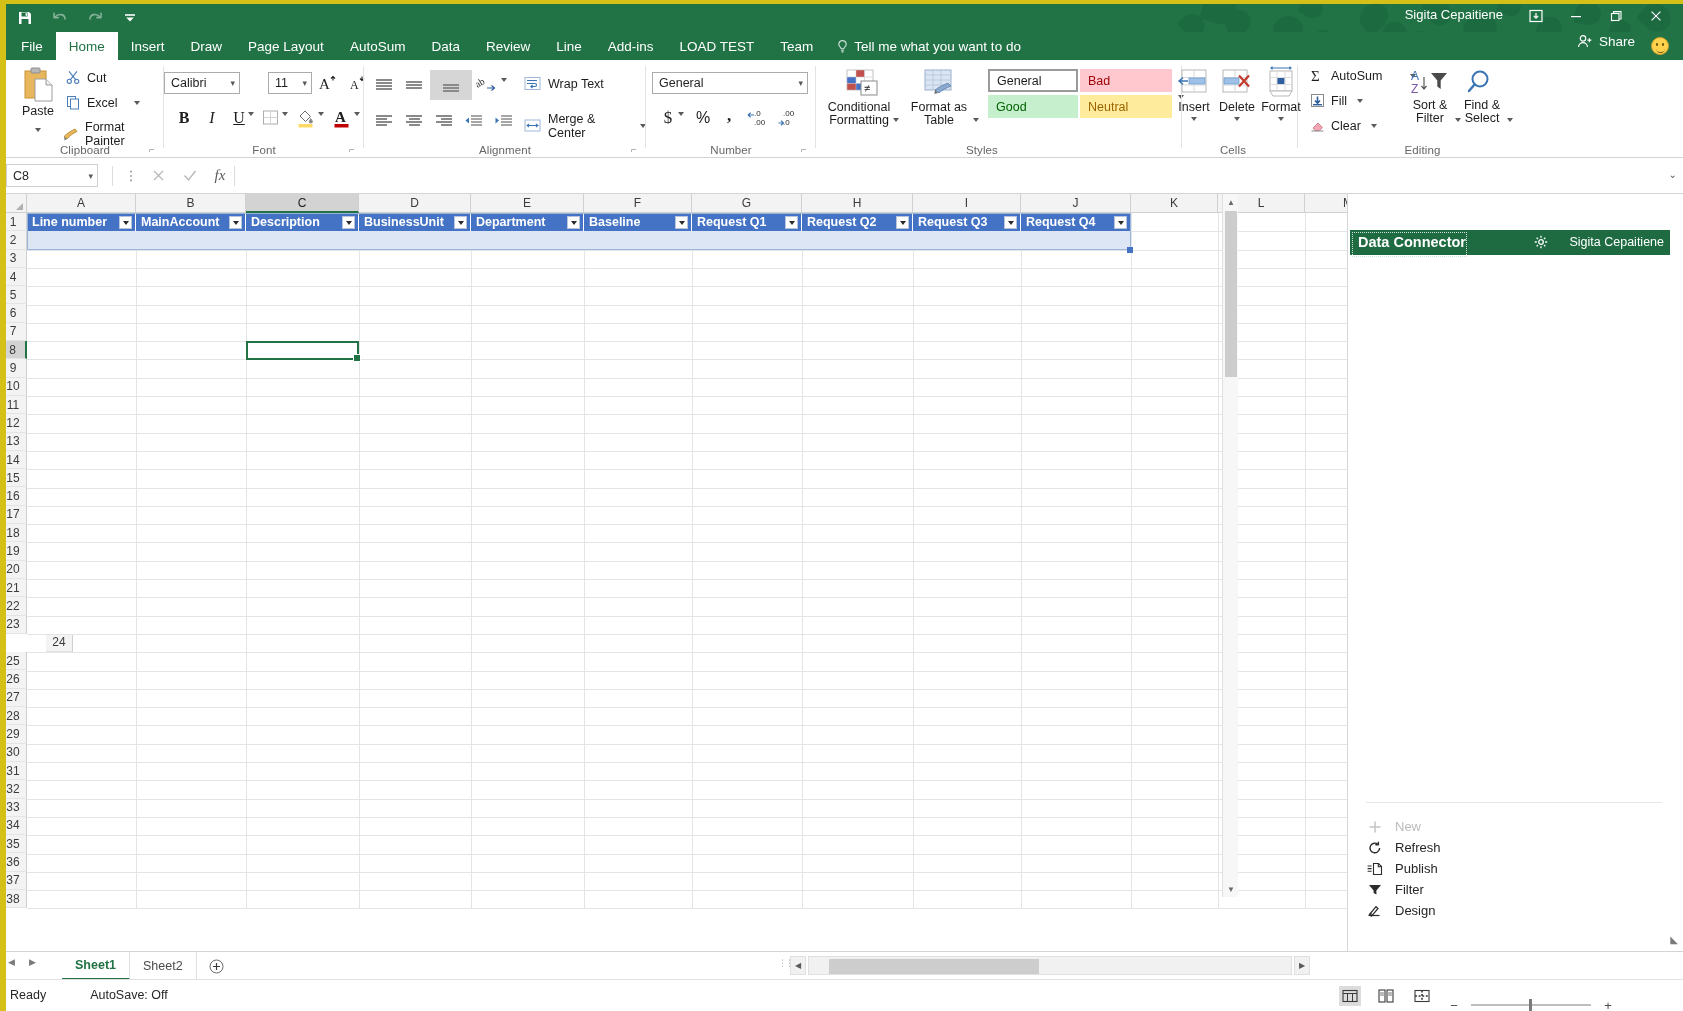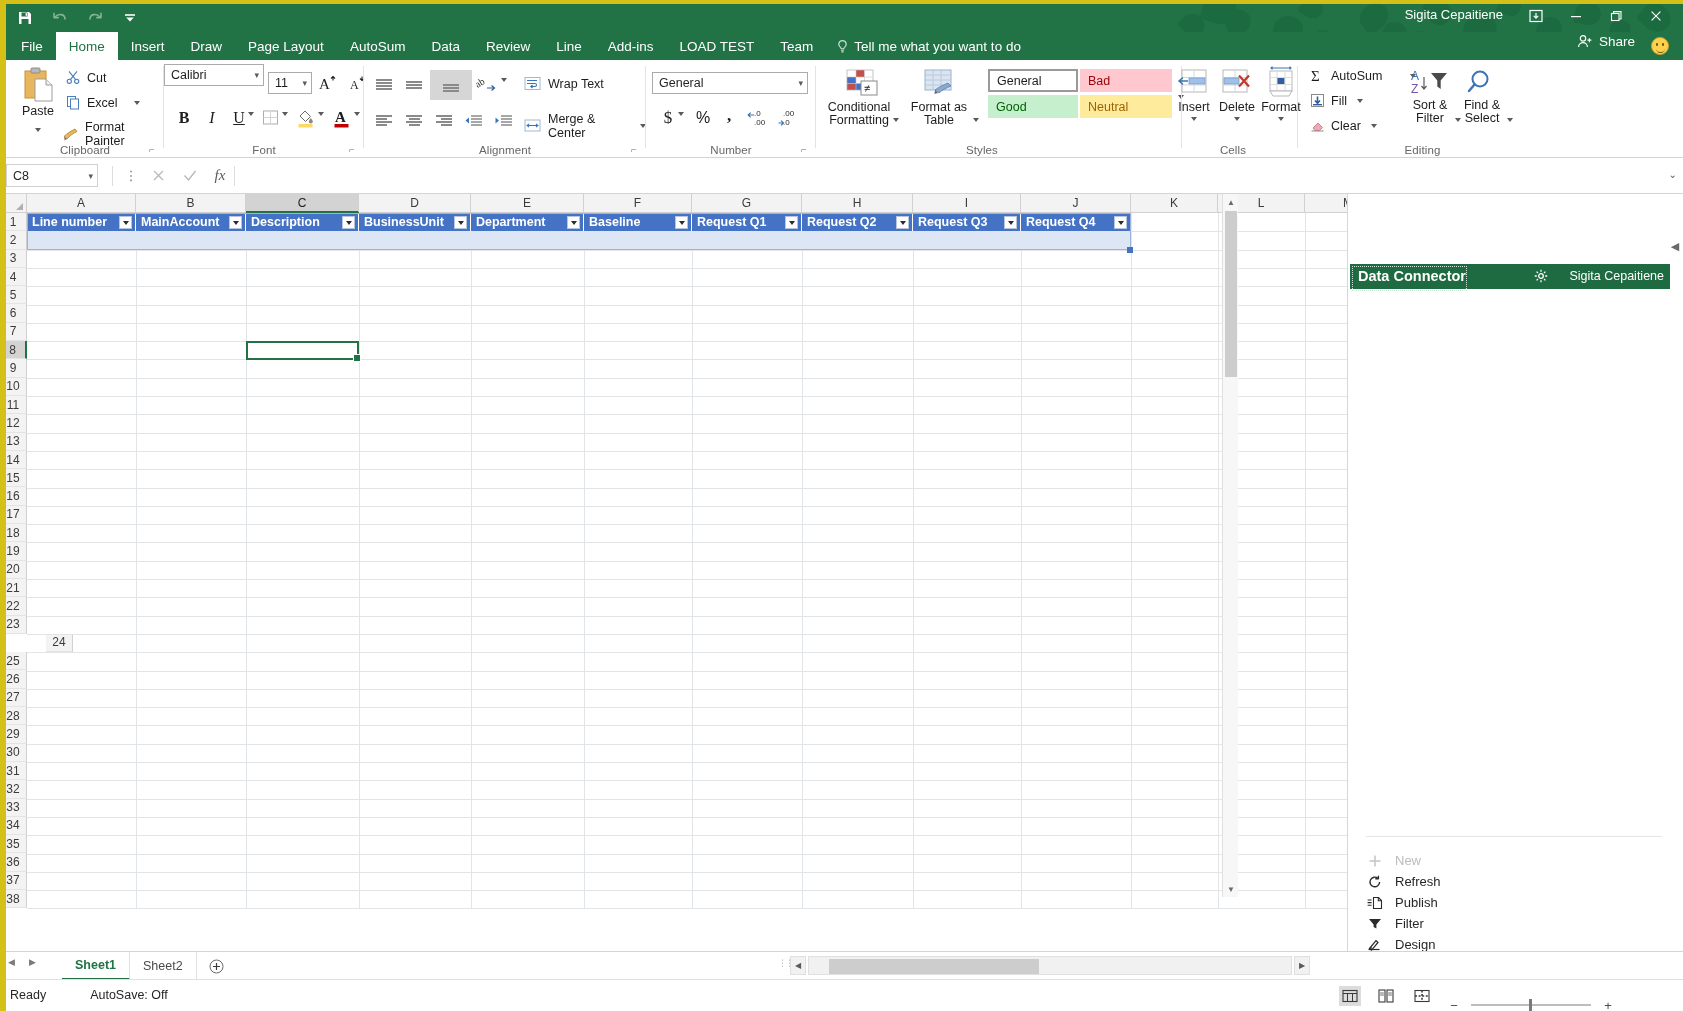--- a/index.html
+++ b/index.html
@@ -168,21 +168,21 @@
     position:absolute; right:0; top:194px; width:336px; height:757px;
     background:#ffffff; border-left:1px solid #d6d6d6;
   }
   .tp-header { position:absolute; left:0; top:0; width:336px; height:34px; background:#f3f3f3;}
   .tp-title {
     position:absolute; left:8px; top:4px; width:268px; font-size:18.5px; color:#44785f;
     white-space:nowrap; overflow:hidden; text-overflow:ellipsis; font-weight:300;
   }
   .tp-close { position:absolute; right:6px; top:7px; width:20px; height:20px; display:flex; align-items:center; justify-content:center; color:#444; font-size:14px;}
   .tp-collapse { position:absolute; right:2px; top:40px; width:12px; height:24px; display:flex; align-items:center; justify-content:center; color:#6a6a6a; font-size:11px;}
-  .tp-body { position:absolute; left:0; top:34px; width:336px; height:723px; background:#fff;margin-top:34px;}
+  .tp-body { position:absolute; left:0; top:34px; width:336px; height:723px; background:#fff;}
   .dc-bar { position:absolute; left:2px; top:2px; width:320px; height:25px; background:#1e6b42;}
   .dc-title { position:absolute; left:8px; top:4px; color:#fff; font-size:14.5px; font-weight:bold;}
   .dc-gear { position:absolute; right:122px; top:5px; color:#fff; }
   .dc-user { position:absolute; right:6px; top:5px; color:#fff; font-size:12.5px;}
   .dc-dotted { position:absolute; left:2px; top:2px; width:115px; height:25px; border:1px dotted #cfe4d8;}
   .tp-actions { position:absolute; left:18px; bottom:30px; width:300px; }
   .tp-sep { position:absolute; left:18px; bottom:148px; width:296px; height:1px; background:#e6e6e6;}
   .tp-action { height:21px; display:flex; align-items:center; gap:12px; font-size:13px; color:#262626; margin-bottom:0; }
   .tp-action.disabled { color:#bcbcbc; }
   .tp-action .ic { width:17px; display:flex; align-items:center; justify-content:center;}
@@ -383,21 +383,21 @@
         </span>
         <span>Format Painter</span>
       </div>
 
       <div class="rgroup-label">Clipboard</div>
       <div class="dialog-launcher">⌐</div>
       <div class="rgroup-sep" style="right:0;"></div>
     </div>
 
     <div class="rgroup" style="left:164px;width:200px;">
-      <div class="fontbox" style="left:0px; top:4px; width:100px;">
+      <div class="fontbox" style="left:0px; top:12px; width:76px;">
         <span>Calibri</span>
         <span class="arrow">▾</span>
       </div>
       <div class="fontbox" style="left:104px; top:12px; width:44px;">
         <span>11</span>
         <span class="arrow">▾</span>
       </div>
       <div class="fbtn" style="left:152px; top:11px; width:24px; height:24px;">
         <svg width="22" height="20" viewBox="0 0 22 20">
             <text x="2" y="16" font-family="Liberation Serif, serif" font-size="15" fill="#1d1d1d">A</text>

